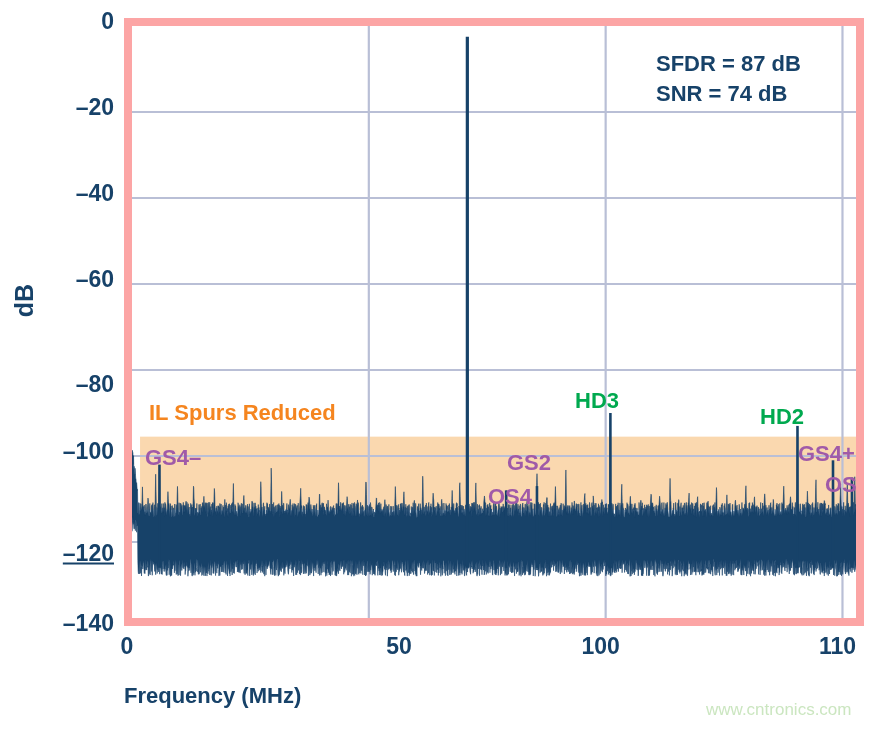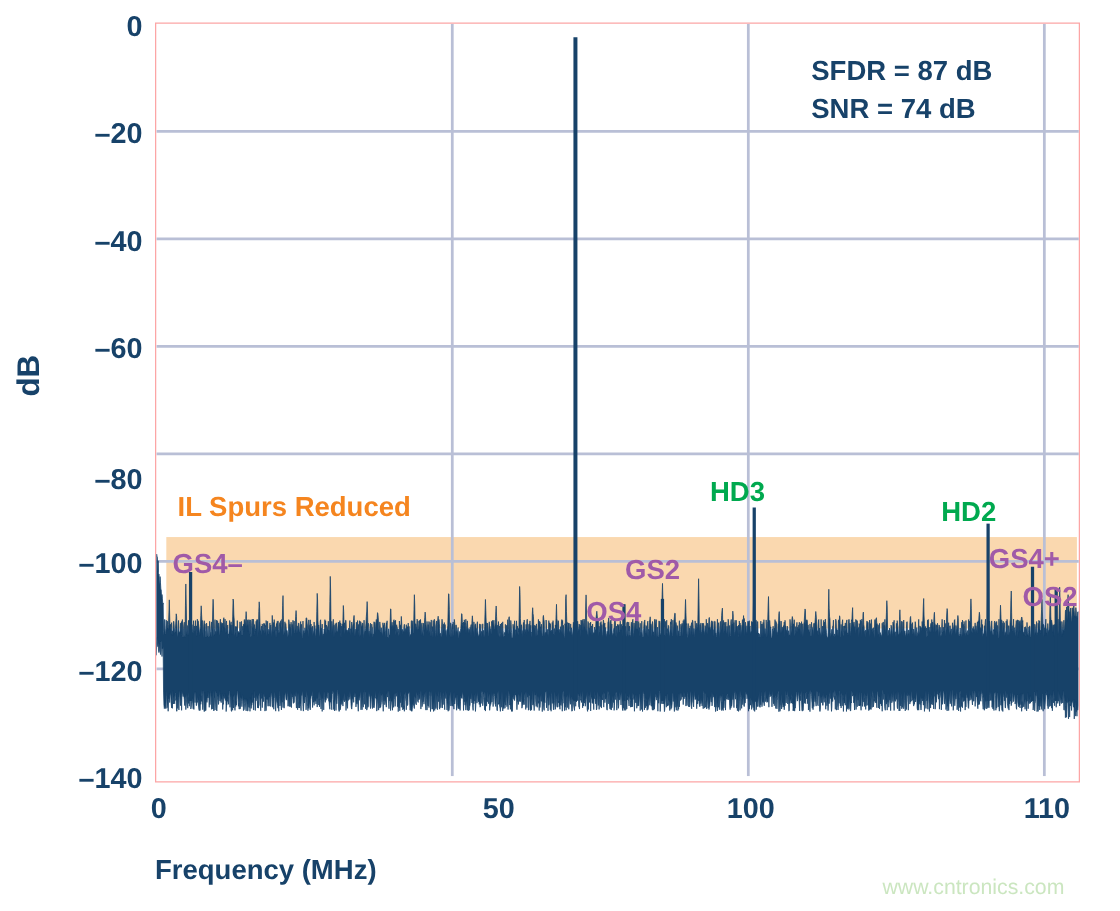--- a/index.html
+++ b/index.html
@@ -91,21 +91,21 @@
   }
 
   
   #plot {
     position: absolute;
     left: 124px;
     top: 18px;
     width: 740px;
     height: 608px;
     box-sizing: border-box;
-    border: 1px solid #fca5a5;
+    border: 8px solid #fca5a5;
     background: #ffffff;
     overflow: hidden;
   }
 
   
   .ann {
     position: absolute;
     white-space: nowrap;
     font-weight: bold;
     pointer-events: none;
@@ -127,21 +127,21 @@
 
   <div class="ylabel">dB</div>
 
   <div class="ytick-holder">
     <div class="ytick" id="yt0" style="top: 21px;">0</div>
     <div class="ytick" id="yt1" style="top: 107px;">–20</div>
     <div class="ytick" id="yt2" style="top: 193px;">–40</div>
     <div class="ytick" id="yt3" style="top: 279px;">–60</div>
     <div class="ytick" id="yt4" style="top: 365px; margin-top: 19px;">–80</div>
     <div class="ytick" id="yt5" style="top: 451px;">–100</div>
-    <div class="ytick" id="yt6" style="top: 537px;">–120</div>
+    <div class="ytick" id="yt6" style="top: 553px; text-decoration: underline;">–120</div>
     <div class="ytick" id="yt7" style="top: 623px;">–140</div>
   </div>
 
   <div class="xtick" id="xt0" style="left: 127px;">0</div>
   <div class="xtick" id="xt1" style="left: 371px; margin-left: 28px;">50</div>
   <div class="xtick" id="xt2" style="left: 600.651px;">100</div>
   <div class="xtick" id="xt3" style="left: 837.476px;">110</div>
 
   <div id="plot">
     <svg id="plot-svg" width="746" height="602" viewBox="0 0 746 602" style="position:absolute;left:0;top:0;display:block;">
@@ -170,21 +170,21 @@
       <div>SFDR = 87 dB</div>
       <div>SNR = 74 dB</div>
     </div>
 
     <div class="ann ann-orange" style="left:17px; top:374px;">IL Spurs Reduced</div>
 
     <div class="ann ann-purple" style="left:13px; top:419px;">GS4–</div>
 
     <div class="ann ann-purple" style="left:375px; top:424px;">GS2</div>
 
-    <div class="ann ann-purple" style="left:344px; top:458px;">OS4</div>
+    <div class="ann ann-purple" style="left:344px; top:458px;padding-left:12px;">OS4</div>
 
     <div class="ann ann-green" style="left:443px; top:362px;text-align:right;">HD3</div>
 
     <div class="ann ann-green" style="left:628px; top:378px;">HD2</div>
 
     <div class="ann ann-purple" style="left:666px; top:415px;">GS4+</div>
 
     <div class="ann ann-purple" style="left:693px; top:446px;">OS2</div>
   </div>
 

